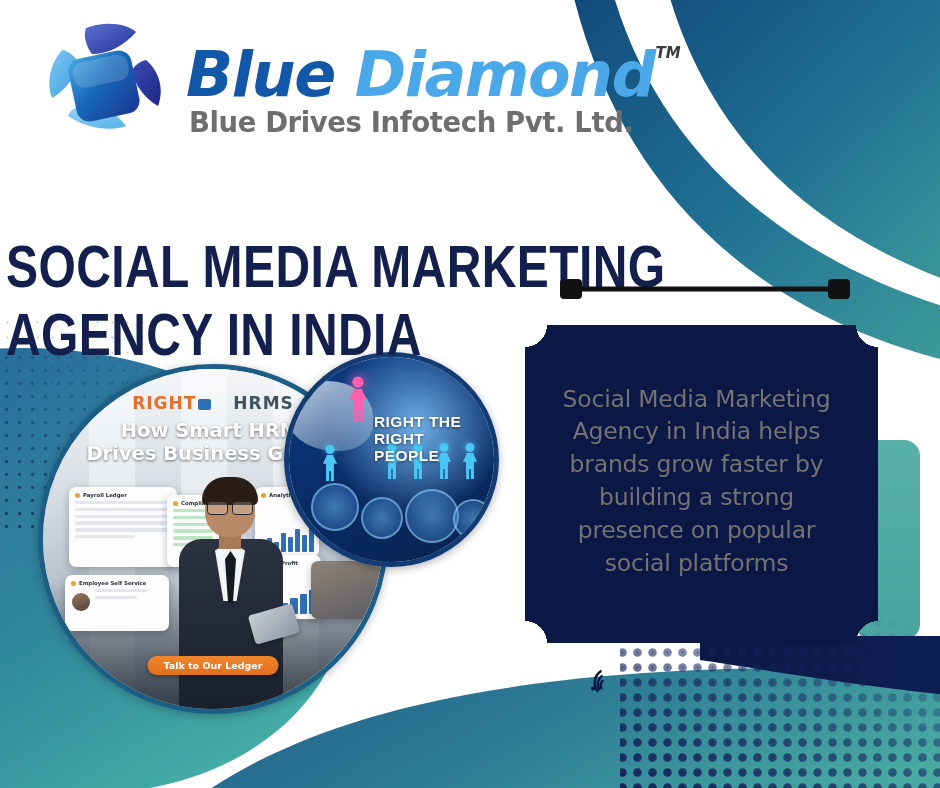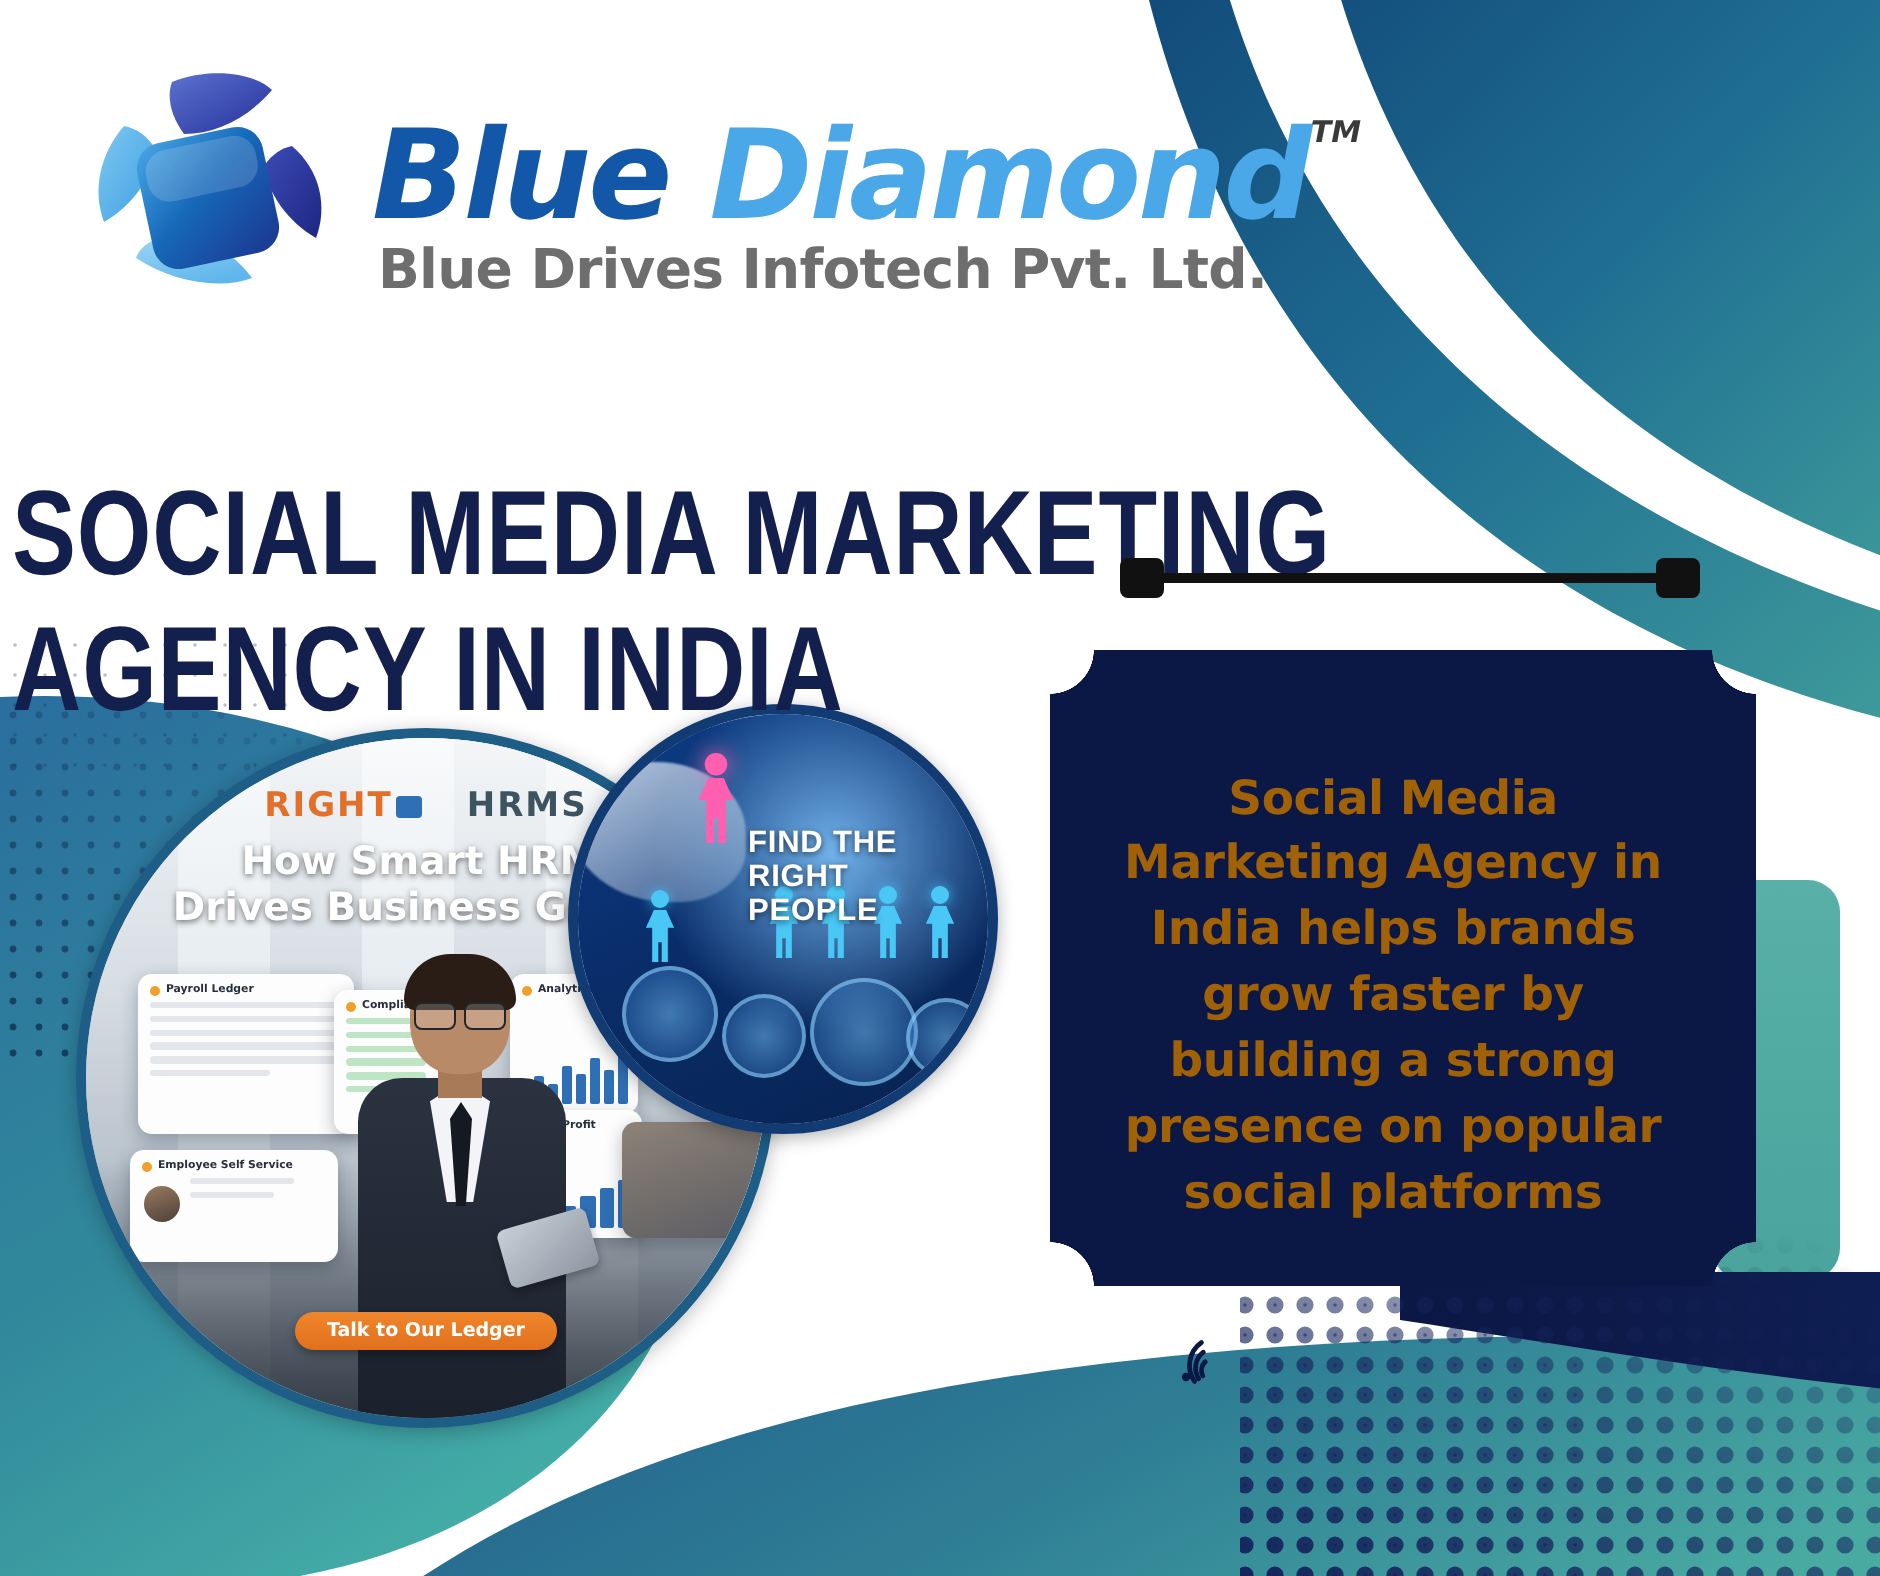--- a/index.html
+++ b/index.html
@@ -12,21 +12,21 @@
     overflow:hidden;
     background:#ffffff;
   }
 
   
   .bg{position:absolute;inset:0;overflow:hidden;}
   .bg svg{position:absolute;top:0;left:0;width:940px;height:788px;display:block;}
 
   
   #logo-block{
-    position:absolute;left:28px;top:33px;
+    position:absolute;left:28px;top:20px;
     display:flex;align-items:center;gap:6px;
     z-index:20;
   }
   #logo-mark{width:152px;height:140px;flex:0 0 auto;}
   #logo-words{position:relative;padding-top:4px;}
   #logo-wordmark{
     font-family:"DejaVu Sans",sans-serif;
     font-weight:700;font-style:italic;
     font-size:62px;line-height:0.95;
     letter-spacing:-1.5px;
@@ -90,23 +90,23 @@
     mask-image:
       radial-gradient(circle 22px at 0 0, transparent 99%, #000 100%),
       radial-gradient(circle 22px at 100% 0, transparent 99%, #000 100%),
       radial-gradient(circle 22px at 0 100%, transparent 99%, #000 100%),
       radial-gradient(circle 22px at 100% 100%, transparent 99%, #000 100%);
     mask-composite:intersect;
   }
   #promo-text{
     position:relative;
     padding:34px 32px 0 22px;
-    color:#a16207;
+    color:#737373;
     font-family:"DejaVu Sans",sans-serif;
-    font-weight:700;
+    font-weight:400;
     font-size:23.5px;
     line-height:1.40;
     text-align:center;
     letter-spacing:-0.2px;
   }
 
   
   #collage{position:absolute;left:38px;top:352px;width:460px;height:400px;z-index:18;}
 
   .circ{position:absolute;border-radius:50%;overflow:hidden;}
@@ -561,21 +561,21 @@
             <div class="h"></div>
             <div class="b"></div>
           </div>
 
         <div class="gear" style="left:22px;top:126px;width:44px;height:44px;"></div>
         <div class="gear" style="left:72px;top:140px;width:38px;height:38px;"></div>
         <div class="gear" style="left:116px;top:132px;width:50px;height:50px;"></div>
         <div class="gear" style="left:164px;top:142px;width:36px;height:36px;"></div>
 
         <div id="fr-text">
-          <div>FIND THE</div>
+          <div>RIGHT THE</div>
           <div>RIGHT PEOPLE</div>
         </div>
       </div>
     </div>
 
   </div>
 
 </div>
 
 </body></html>

